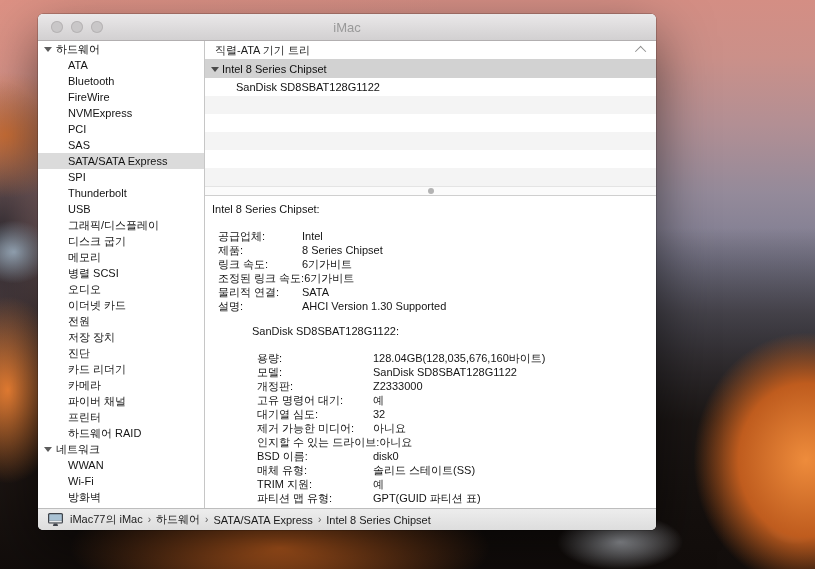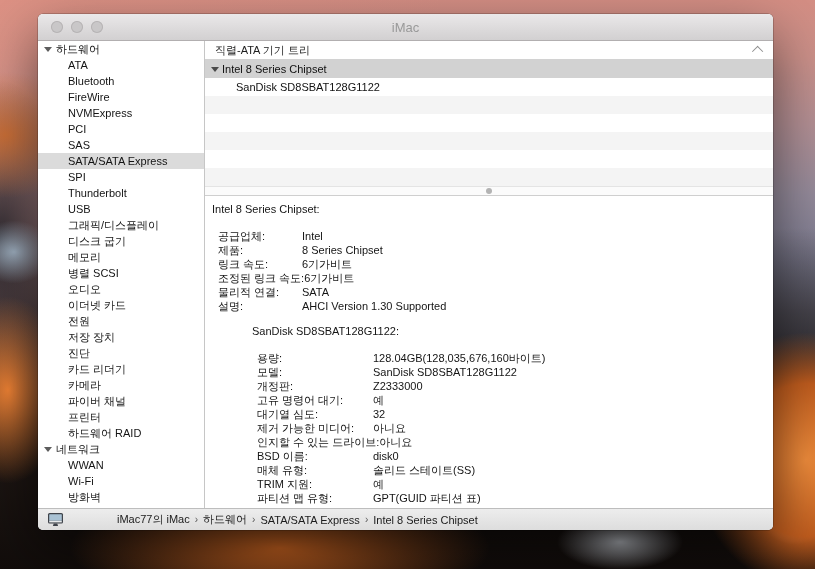--- a/index.html
+++ b/index.html
@@ -21,21 +21,21 @@
       radial-gradient(45px 35px at 795px 520px, rgba(235,232,230,.95), rgba(235,232,230,0) 70%),
       radial-gradient(40px 28px at 782px 412px, rgba(215,212,218,.65), rgba(215,212,218,0) 70%),
       radial-gradient(300px 90px at 280px 548px, rgba(224,110,35,.85), rgba(224,110,35,0) 70%),
       radial-gradient(90px 40px at 620px 542px, rgba(205,210,218,.8), rgba(205,210,218,0) 70%),
       linear-gradient(180deg, rgba(20,16,14,0) 40%, rgba(35,28,24,.55) 55%, rgba(22,17,14,.92) 74%, #120d0b 100%),
       linear-gradient(90deg, rgba(228,148,132,.55) 0%, rgba(228,148,132,0) 55%),
       linear-gradient(180deg, #d48e84 0%, #cb9089 10%, #b28f94 22%, #948a9a 34%, #7b7b90 46%, #666a80 58%, #535465 72%, #3f3a46 86%, #2e2830 100%);
   }
   
   .window{
-    position:absolute;left:38px;top:14px;width:735px;height:516px;
+    position:absolute;left:38px;top:14px;width:618px;height:516px;
     border-radius:5px;overflow:hidden;background:#fff;
     box-shadow:0 22px 55px rgba(0,0,0,.55), 0 0 0 0.5px rgba(0,0,0,.35);
     display:flex;flex-direction:column;
   }
   .titlebar{
     flex:0 0 26px;height:26px;position:relative;
     background:linear-gradient(#eae8e9,#d2d0d1);
     border-bottom:1px solid #b2afb0;
     display:flex;align-items:center;
   }
@@ -67,21 +67,21 @@
   .sec-heading{font-weight:normal;line-height:14px;white-space:nowrap;}
   .sec .sec-heading{margin-bottom:13px;}
   .detail-row{display:flex;line-height:14px;white-space:nowrap;}
   .dl{flex:0 0 auto;}
   .s1 .detail-row{padding-left:6px;align-items:flex-end;}
   .s1 .dl{min-width:84px;}
   .s2{margin-top:11px;margin-left:40px;}
   .s2 .detail-row{padding-left:5px;}
   .s2 .dl{min-width:116px;}
   
-  .statusbar{flex:0 0 22px;box-sizing:border-box;background:linear-gradient(#ededed,#dddddd);border-top:1px solid #bdbdbd;display:flex;align-items:center;padding:0 9px;font-size:11px;color:#1b1b1b;gap:47px;}
+  .statusbar{flex:0 0 22px;box-sizing:border-box;background:linear-gradient(#ededed,#dddddd);border-top:1px solid #bdbdbd;display:flex;align-items:center;padding:0 9px;font-size:11px;color:#1b1b1b;}
   .crumb{display:flex;align-items:center;}
   .crumb-sep{color:#5a5a5a;margin:0 5px;font-size:10px;}
   .mac-icon{margin-right:6px;display:flex;align-items:center;}
 </style>
 </head>
 <body>
 
 <div class="wallpaper"></div>
 
 <div class="window">

